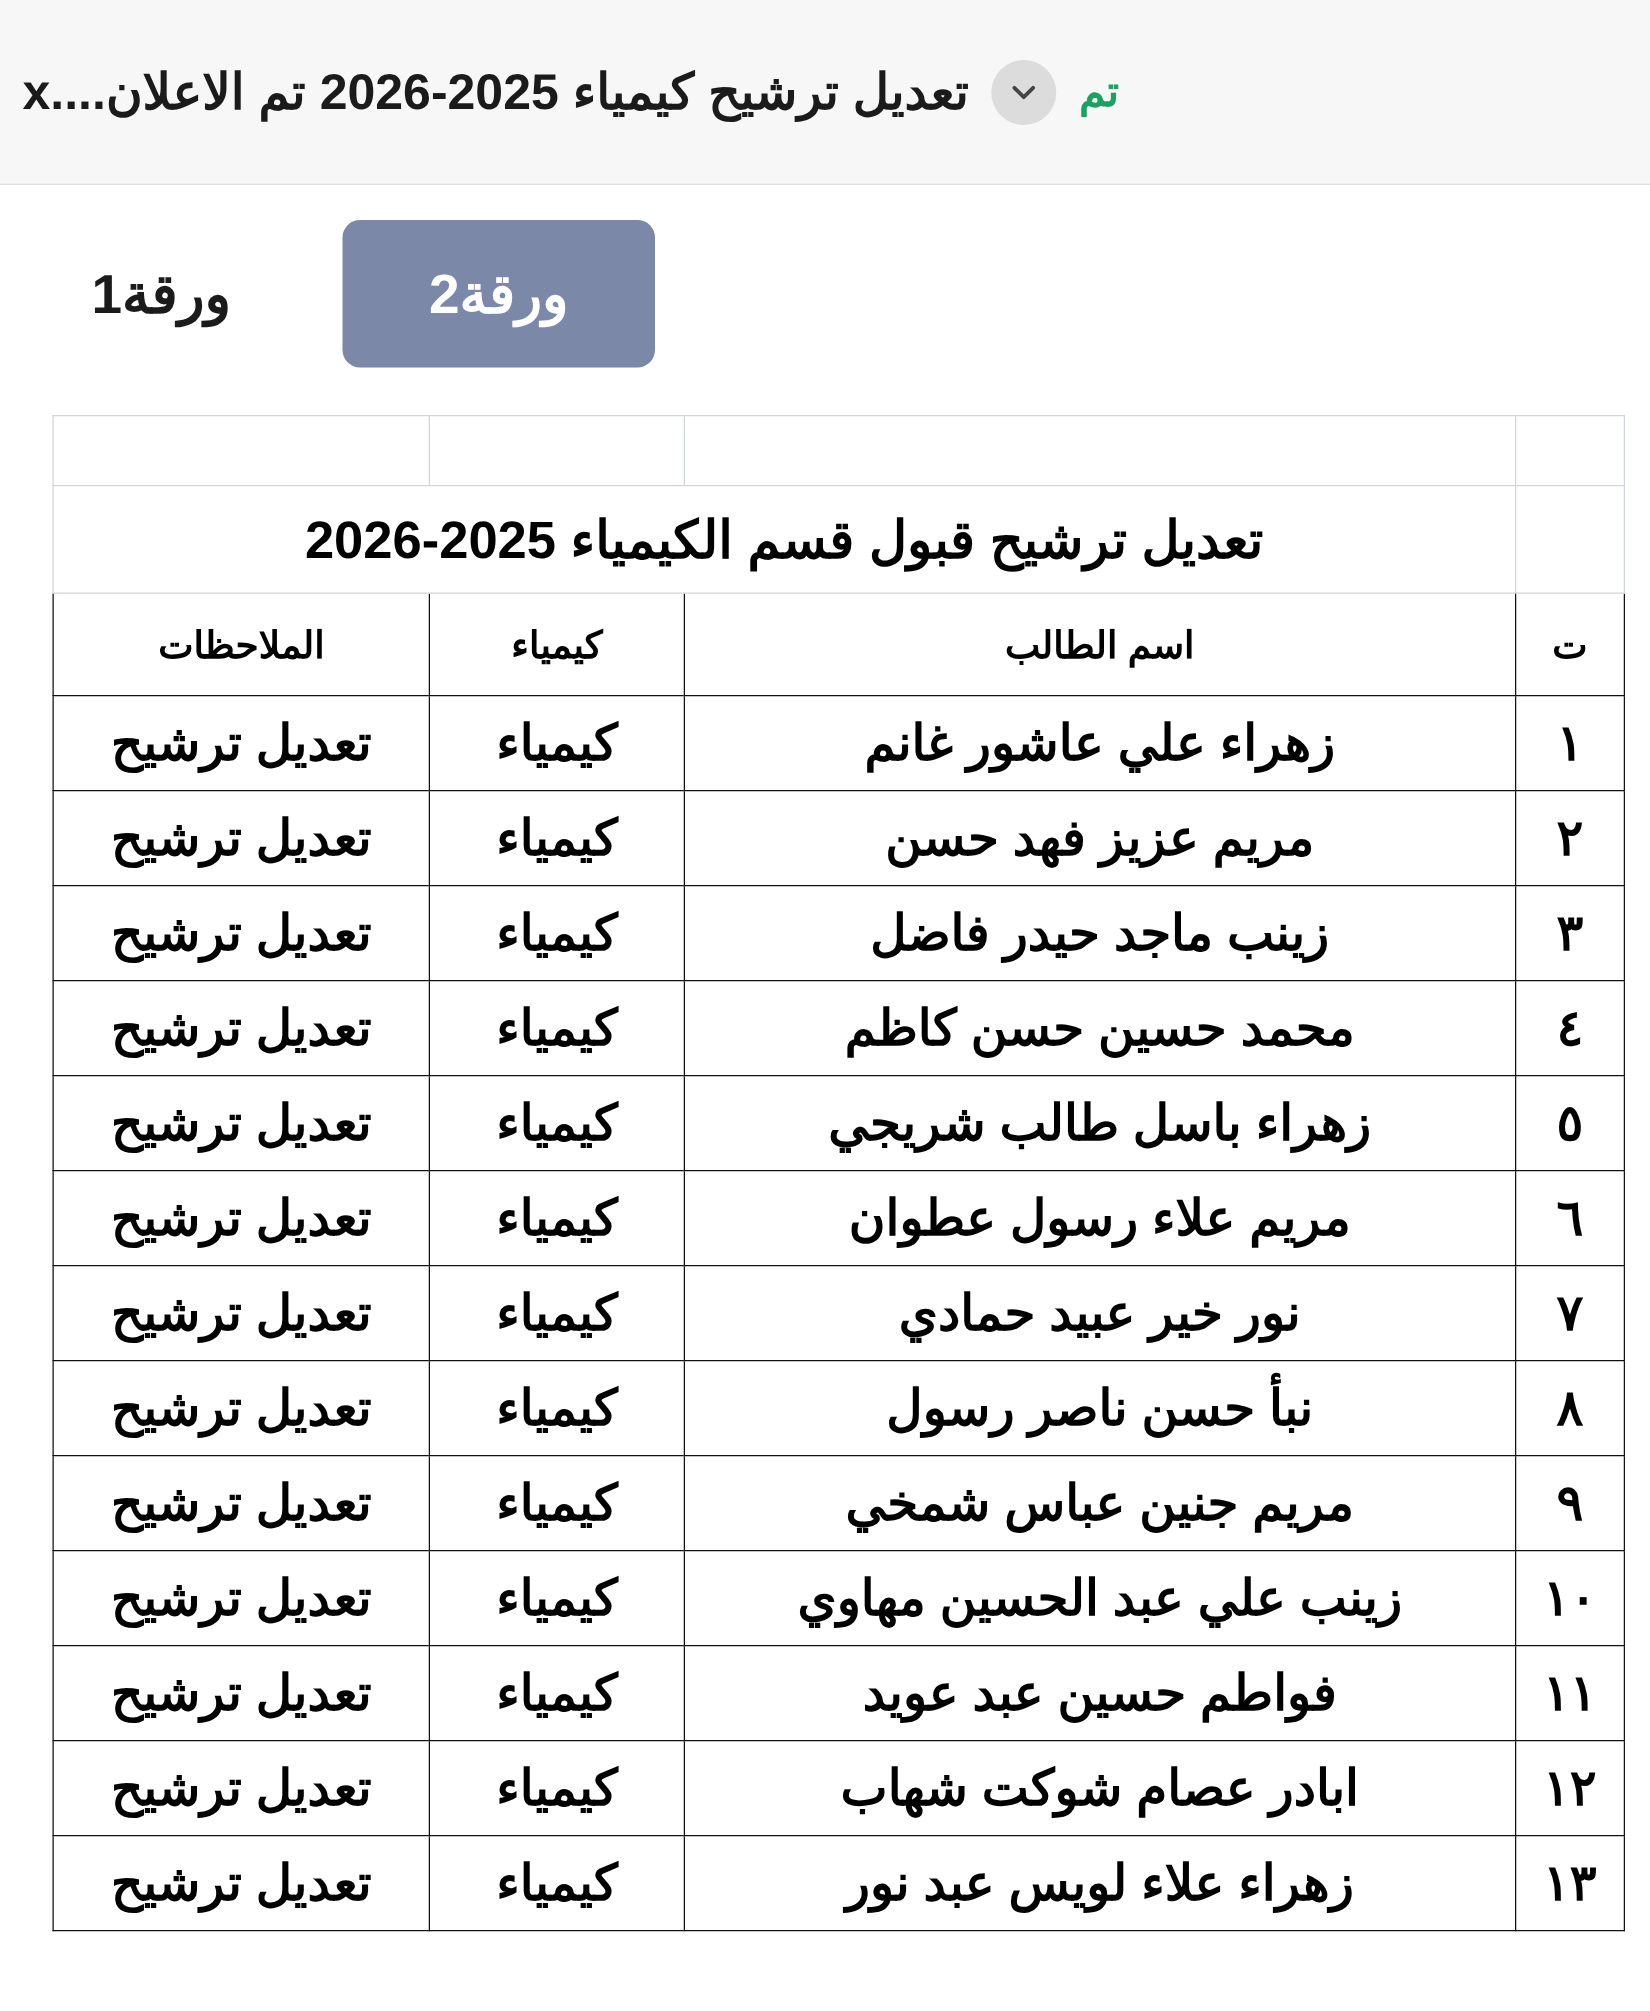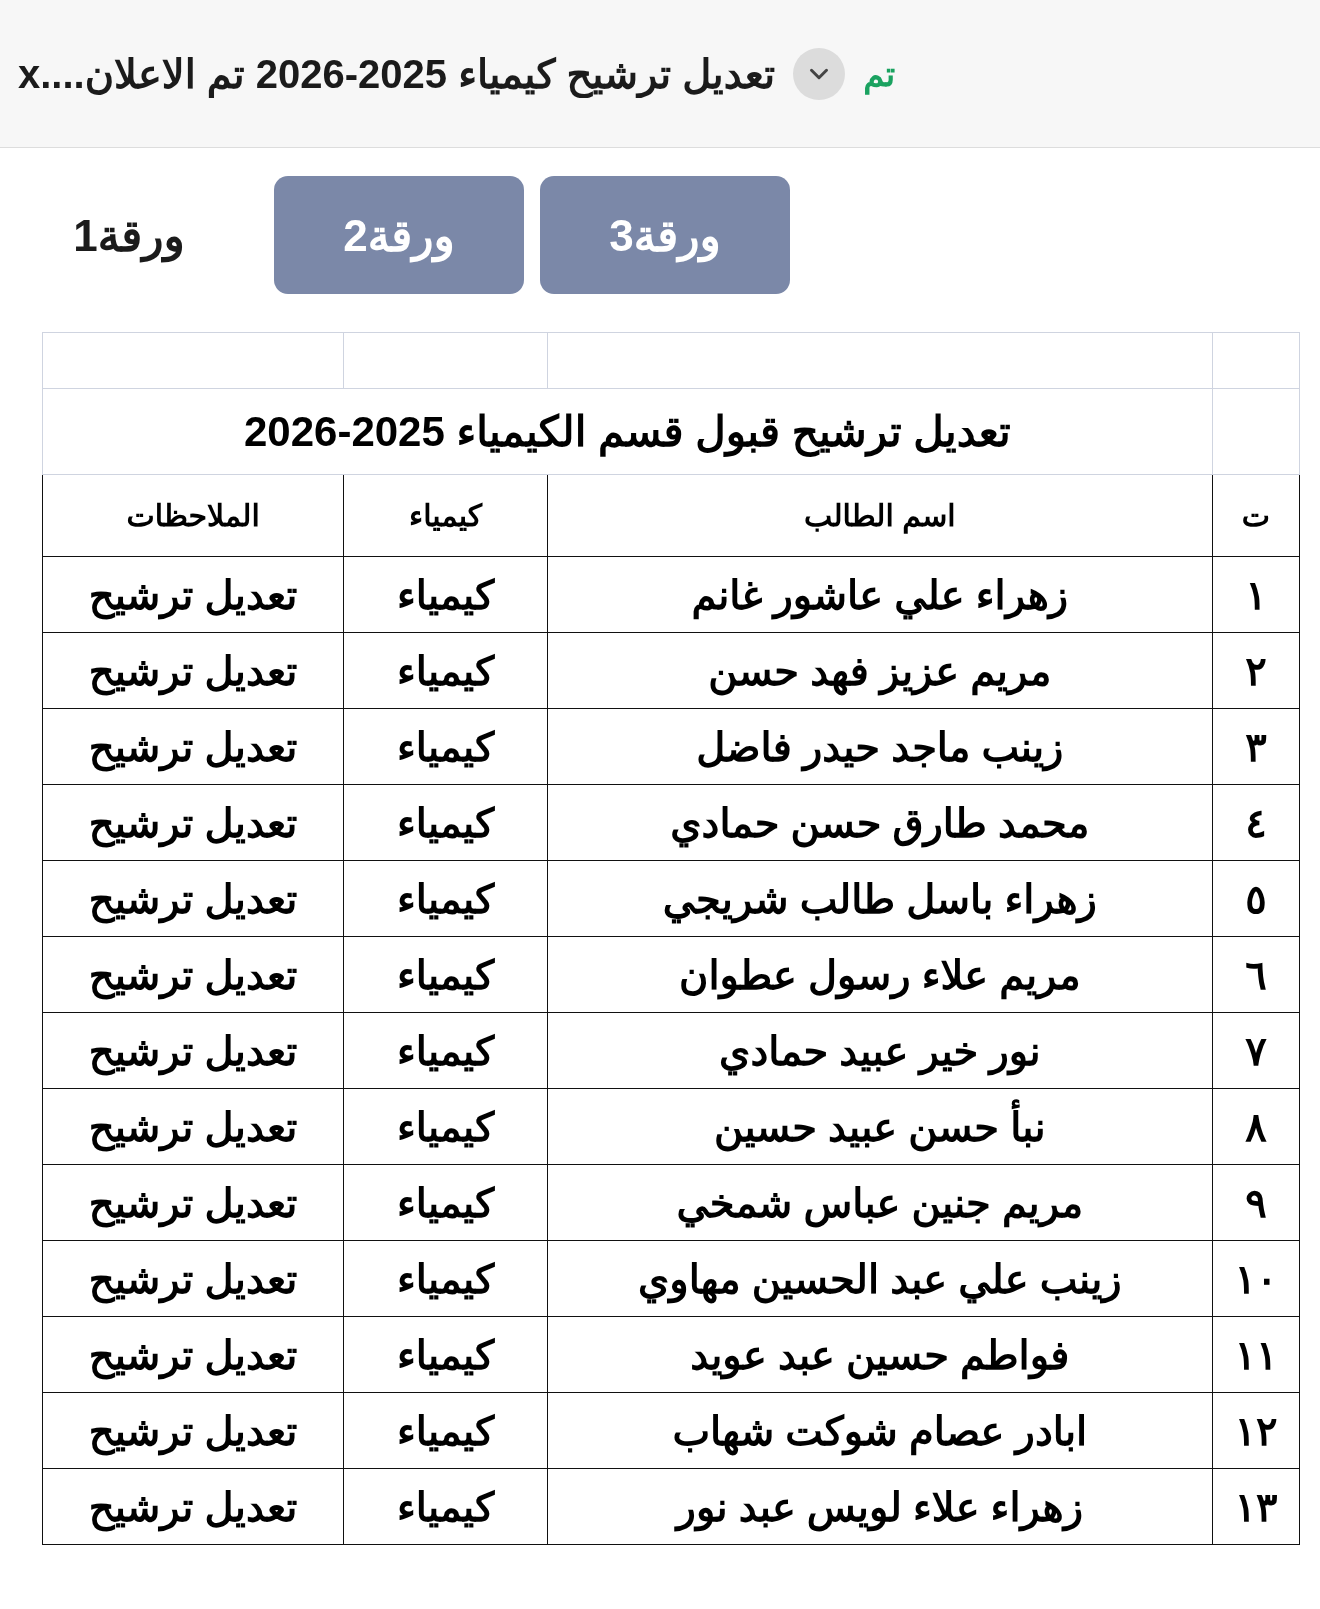--- a/index.html
+++ b/index.html
@@ -138,21 +138,20 @@
     <svg width="30" height="30" viewBox="0 0 24 24" aria-hidden="true">
       <path d="M6 9 L12 15 L18 9" fill="none" stroke="#444444" stroke-width="2.4" stroke-linecap="round" stroke-linejoin="round"></path>
     </svg>
   </div>
   <div class="saved-status">تم</div>
 </div>
 
 <div class="tabbar">
   <div class="tab active">ورقة1</div>
   <div class="tab">ورقة2</div>
-  <div class="tab">ورقة3</div>
 </div>
 
 <div class="sheet-wrap">
   <table class="sheet">
     <colgroup>
       <col class="c-idx">
         <col class="c-name">
         <col class="c-dept">
         <col class="c-notes">
     </colgroup>
@@ -187,21 +186,21 @@
         <td class="c-notes">تعديل ترشيح</td>
       </tr>
       <tr>
         <td class="c-idx">٣</td>
         <td class="c-name">زينب ماجد حيدر فاضل</td>
         <td class="c-dept">كيمياء</td>
         <td class="c-notes">تعديل ترشيح</td>
       </tr>
       <tr>
         <td class="c-idx">٤</td>
-        <td class="c-name">محمد طارق حسن حمادي</td>
+        <td class="c-name">محمد حسين حسن كاظم</td>
         <td class="c-dept">كيمياء</td>
         <td class="c-notes">تعديل ترشيح</td>
       </tr>
       <tr>
         <td class="c-idx">٥</td>
         <td class="c-name">زهراء باسل طالب شريجي</td>
         <td class="c-dept">كيمياء</td>
         <td class="c-notes">تعديل ترشيح</td>
       </tr>
       <tr>
@@ -211,21 +210,21 @@
         <td class="c-notes">تعديل ترشيح</td>
       </tr>
       <tr>
         <td class="c-idx">٧</td>
         <td class="c-name">نور خير عبيد حمادي</td>
         <td class="c-dept">كيمياء</td>
         <td class="c-notes">تعديل ترشيح</td>
       </tr>
       <tr>
         <td class="c-idx">٨</td>
-        <td class="c-name">نبأ حسن عبيد حسين</td>
+        <td class="c-name">نبأ حسن ناصر رسول</td>
         <td class="c-dept">كيمياء</td>
         <td class="c-notes">تعديل ترشيح</td>
       </tr>
       <tr>
         <td class="c-idx">٩</td>
         <td class="c-name">مريم جنين عباس شمخي</td>
         <td class="c-dept">كيمياء</td>
         <td class="c-notes">تعديل ترشيح</td>
       </tr>
       <tr>

